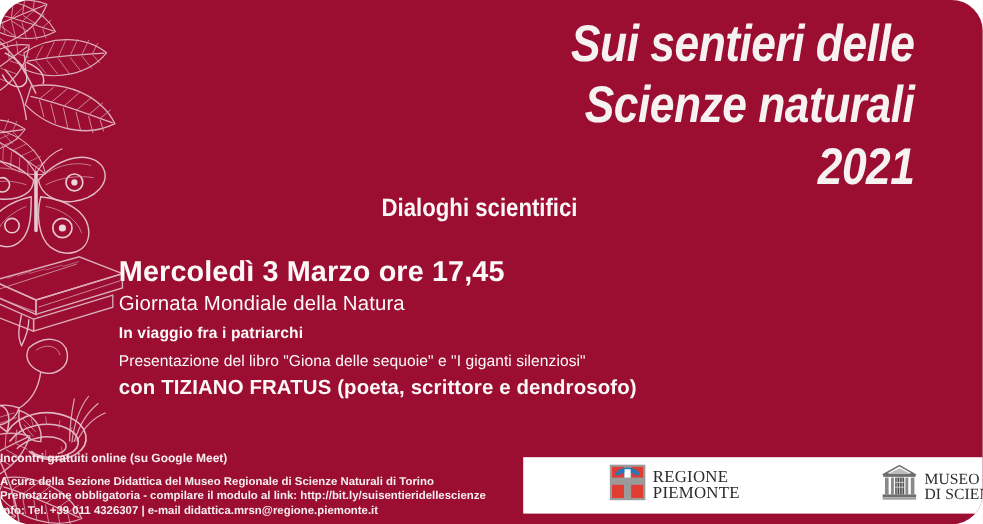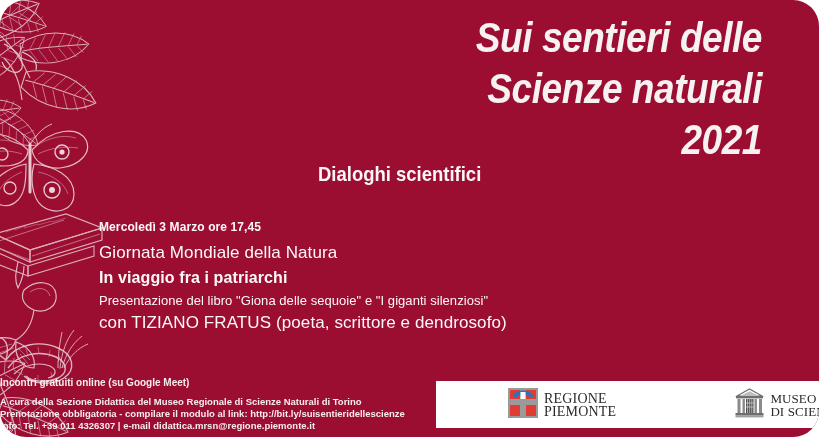--- a/index.html
+++ b/index.html
@@ -73,47 +73,47 @@
   
   #event-block {
     position: absolute;
     left: 99px;
     top: 214px;
     width: 600px;
     color: #FCF8F8;
   }
   .ev-line { white-space: nowrap; display: block; }
   #ev-date {
-    font-size: 12px;
+    font-size: 24px;
     line-height: 26px;
     font-weight: bold;
     letter-spacing: 0.1px;
   }
   #ev-occasion {
     font-size: 17px;
     line-height: 25px;
     font-weight: normal;
     letter-spacing: 0.1px;
   }
   #ev-event-title {
-    font-size: 16px;
+    font-size: 13px;
     line-height: 25px;
     font-weight: bold;
     letter-spacing: 0.1px;
   }
   #ev-presentation {
     font-size: 13px;
     line-height: 21px;
     font-weight: normal;
     letter-spacing: 0.05px;
   }
   #ev-speaker {
     font-size: 17px;
     line-height: 24px;
-    font-weight: normal;
+    font-weight: bold;
     letter-spacing: 0.1px;
   }
 
   
   #footer-info {
     position: absolute;
     left: 0;
     top: 376px;
     width: 437px;
     text-align: left;

